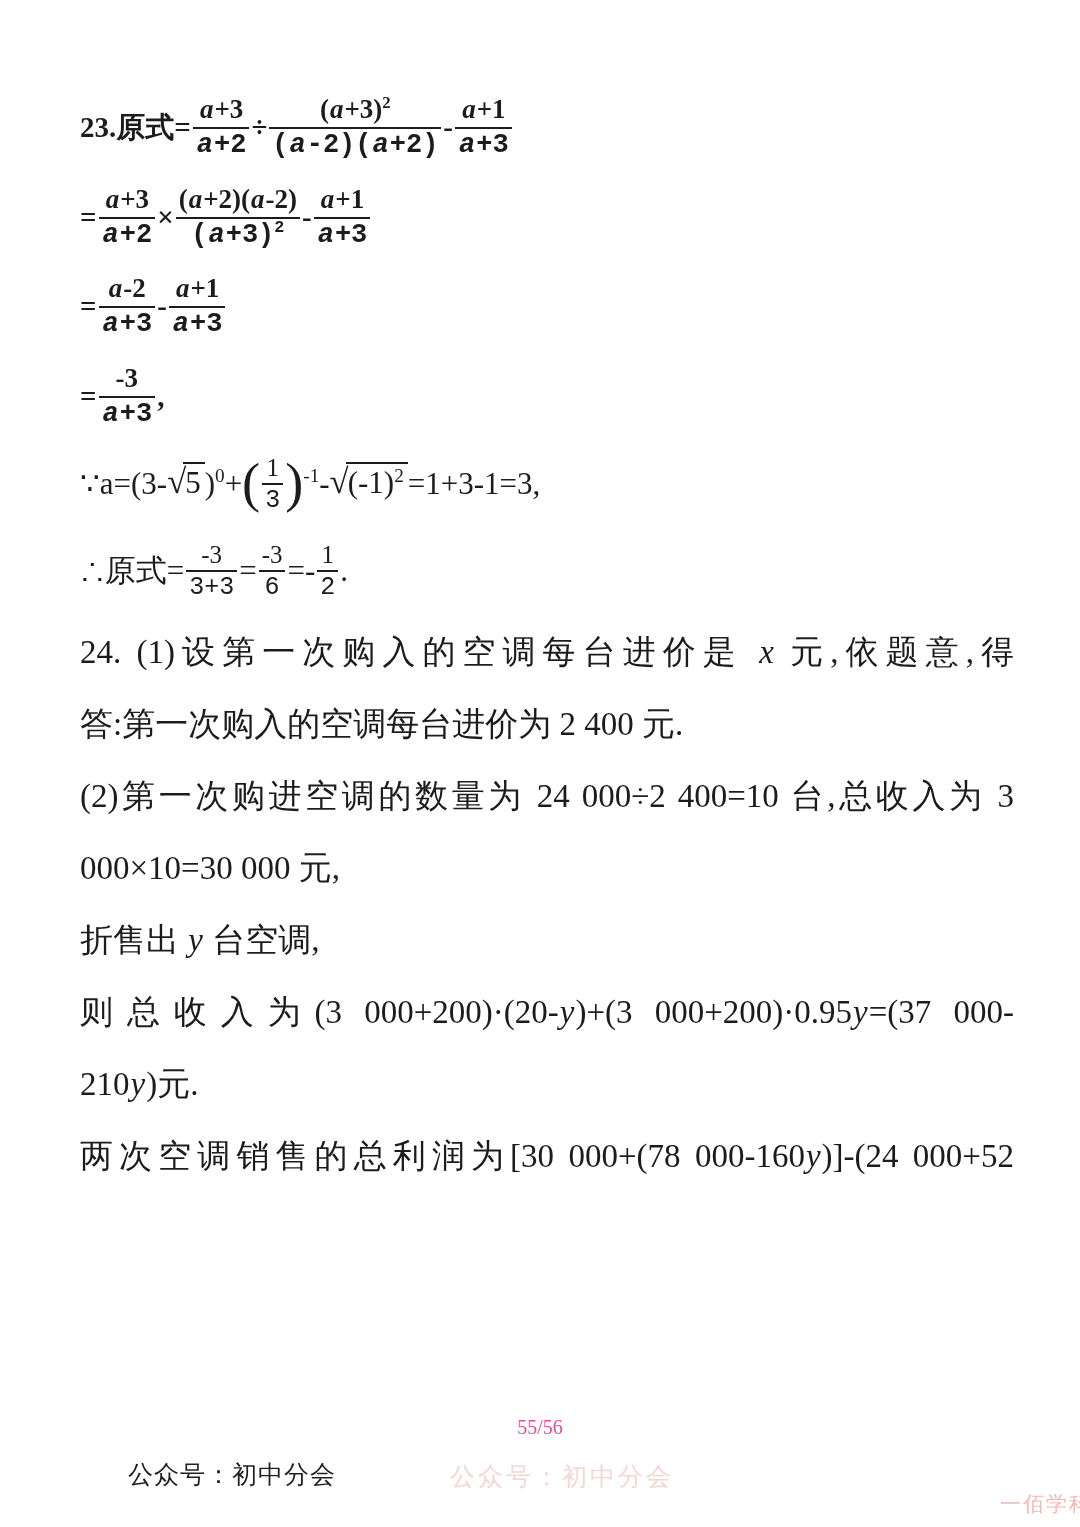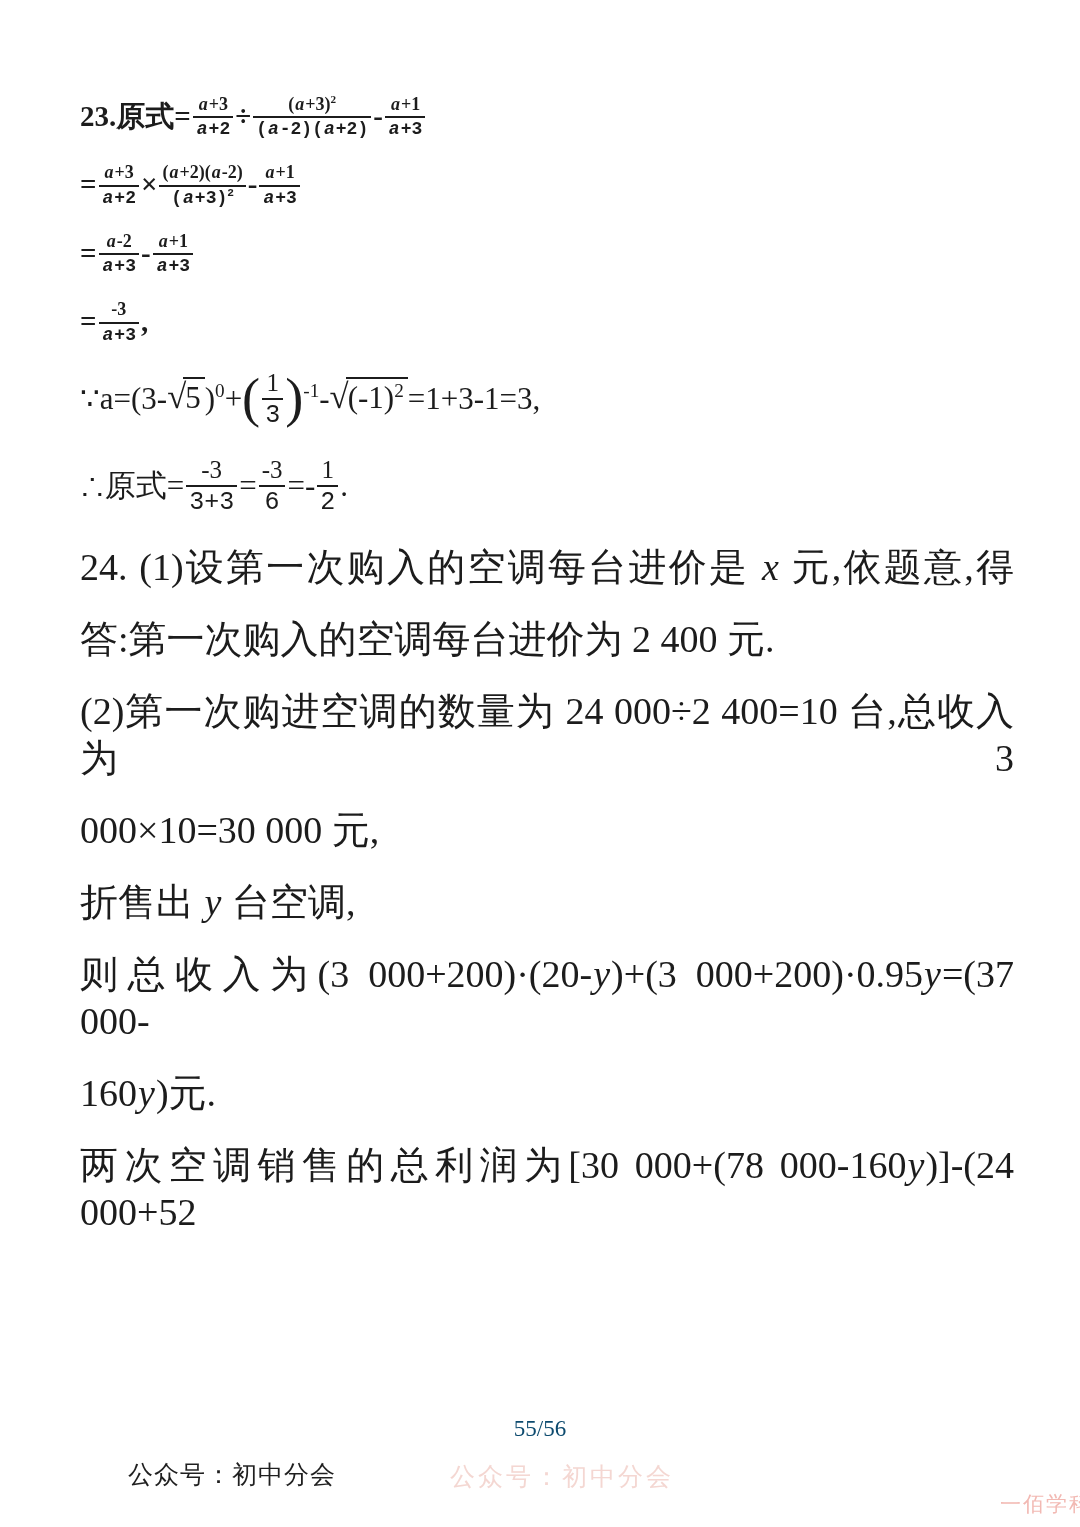--- a/index.html
+++ b/index.html
@@ -12,27 +12,27 @@
     overflow:hidden;
   }
   .content{
     position:absolute;left:0;top:0;width:1080px;
     padding:96px 66px 0 80px;
     box-sizing:border-box;
   }
   .line{white-space:nowrap;}
   
   .eqb{font-size:29px;font-weight:700;margin-bottom:22px;}
-  .eqb .frac{font-size:18px;}
+  .eqb .frac{font-size:27px;}
   
   .eq{font-size:31px;font-weight:400;margin-bottom:24px;}
   .eq .frac{font-size:25px;}
   
   .para,.para-full{
-    font-size:38px;line-height:47px;margin-bottom:25px;
+    font-size:33px;line-height:47px;margin-bottom:25px;
     white-space:normal;
   }
   .para-full{text-align:justify;text-align-last:justify;}
   .frac{
     display:inline-block;vertical-align:middle;
     text-align:center;line-height:1.18;
     margin:0 2px;position:relative;top:-2px;
   }
   .frac .nm{display:block;border-bottom:2px solid currentColor;padding:0 3px 1px 3px;}
   .frac .dn{display:block;padding:1px 3px 0 3px;font-family:Liberation Mono, monospace;}
@@ -43,21 +43,21 @@
     vertical-align:middle;line-height:0.85;position:relative;top:-3px;
   }
   .sqrt{display:inline-block;white-space:nowrap;}
   .sqrt .rad{font-size:1.12em;}
   .sqrt .rbody{
     display:inline-block;border-top:2px solid currentColor;
     padding:1px 4px 0 2px;margin-left:-3px;
   }
   .page-number{
     position:absolute;left:0;top:1416px;width:1080px;
-    text-align:center;font-size:23px;color:#0c4a6e;
+    text-align:center;font-size:20px;color:#ec4899;
   }
   .footer-label{
     position:absolute;left:128px;top:1458px;
     font-size:25px;color:#1f1f1f;letter-spacing:1px;
   }
   .watermark-center{
     position:absolute;left:450px;top:1460px;
     font-size:25px;color:#f4d7d2;letter-spacing:3px;
   }
   .watermark-corner{
@@ -74,20 +74,20 @@
     <div class="line eqb"><span>=</span><span class="frac"><span class="nm"><i class="var">a</i><span>-2</span></span><span class="dn"><i class="var">a</i><span>+3</span></span></span><span>-</span><span class="frac"><span class="nm"><i class="var">a</i><span>+1</span></span><span class="dn"><i class="var">a</i><span>+3</span></span></span></div>
     <div class="line eqb"><span>=</span><span class="frac"><span class="nm"><span>-3</span></span><span class="dn"><i class="var">a</i><span>+3</span></span></span><span>,</span></div>
     <div class="line eq"><span>∵a=(3-</span><span class="sqrt"><span class="rad">√</span><span class="rbody"><span>5</span></span></span><span>)</span><sup class="sup">0</sup><span>+</span><span class="bigp">(</span><span class="frac"><span class="nm"><span>1</span></span><span class="dn"><span>3</span></span></span><span class="bigp">)</span><sup class="sup">-1</sup><span>-</span><span class="sqrt"><span class="rad">√</span><span class="rbody"><span>(-1)</span><sup class="sup">2</sup></span></span><span>=1+3-1=3,</span></div>
     <div class="line eq"><span>∴原式=</span><span class="frac"><span class="nm"><span>-3</span></span><span class="dn"><span>3+3</span></span></span><span>=</span><span class="frac"><span class="nm"><span>-3</span></span><span class="dn"><span>6</span></span></span><span>=-</span><span class="frac"><span class="nm"><span>1</span></span><span class="dn"><span>2</span></span></span><span>.</span></div>
     <div class="line para-full"><span>24. (1)设第一次购入的空调每台进价是 </span><i class="var">x</i><span> 元,依题意,得</span></div>
     <div class="line para"><span>答:第一次购入的空调每台进价为 2 400 元.</span></div>
     <div class="line para-full"><span>(2)第一次购进空调的数量为 24 000÷2 400=10 台,总收入为 3</span></div>
     <div class="line para"><span>000×10=30 000 元,</span></div>
     <div class="line para"><span>折售出 </span><i class="var">y</i><span> 台空调,</span></div>
     <div class="line para-full"><span>则总收入为(3 000+200)·(20-</span><i class="var">y</i><span>)+(3 000+200)·0.95</span><i class="var">y</i><span>=(37 000-</span></div>
-    <div class="line para"><span>160</span><i class="var">y</i><span>)元.</span></div>
+    <div class="line para"><span>210</span><i class="var">y</i><span>)元.</span></div>
     <div class="line para-full"><span>两次空调销售的总利润为[30 000+(78 000-160</span><i class="var">y</i><span>)]-(24 000+52</span></div>
   </div>
 
 <div class="page-number">55/56</div>
 <div class="footer-label">公众号：初中分会</div>
 <div class="watermark-center">公众号：初中分会</div>
 <div class="watermark-corner">一佰学科网</div>
 
 </body></html>

